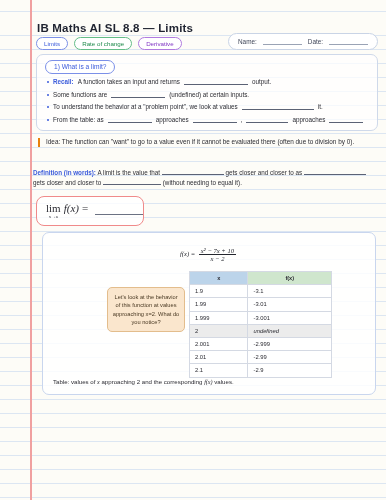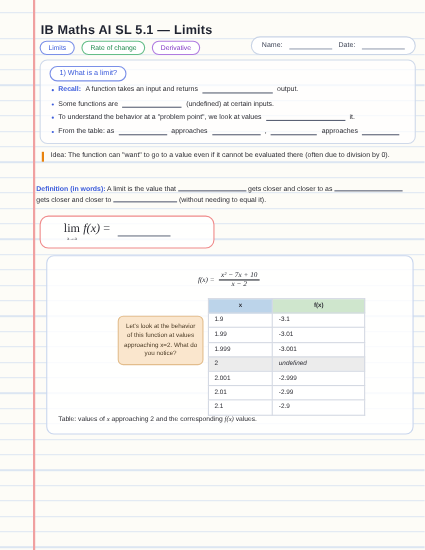--- a/index.html
+++ b/index.html
@@ -73,23 +73,23 @@
     font-size:6.4px;line-height:1.35;color:#2c2c33;
   }
   #definition{
     position:absolute;left:33px;top:168px;right:10px;
     font-size:6.3px;line-height:1.55;color:#2c2c33;
   }
   #definition .kw{color:#3b5bdb;font-weight:700;}
 
   
   #limitbox{
-    position:absolute;left:36px;top:196px;width:159px;height:30px;
+    position:absolute;left:36px;top:196px;width:108px;height:30px;
     border:1.3px solid #f08a8a;border-radius:8px;background:rgba(255,255,255,.8);
-    display:flex;align-items:center;padding-left:21px;box-sizing:border-box;gap:7px;
+    display:flex;align-items:center;padding-left:9px;box-sizing:border-box;gap:7px;
   }
   .limexpr{font-family:"Liberation Serif", serif;font-size:11px;font-style:italic;display:flex;align-items:baseline;}
   .limop{font-style:normal;display:inline-flex;flex-direction:column;align-items:center;line-height:1;}
   .limop .sub{font-size:4.6px;font-style:normal;margin-top:.5px;}
   .eqline{display:inline-block;border-bottom:1px solid #6b7283;width:48px;height:7px;}
 
   
   #tablecard{
     position:absolute;left:42px;top:232px;right:10px;height:163px;
     border:1px solid #c9d6ee;border-radius:7px;background:rgba(255,255,255,.82);
@@ -131,21 +131,21 @@
   .mi{font-family:"Liberation Serif", serif;font-style:italic;}
 </style>
 </head>
 <body>
 
 <div id="paper-bg"></div>
 <div id="margin-line"></div>
 
 <div id="sheet">
 
-  <div id="title">IB Maths AI SL 5.1 — Limits</div>
+  <div id="title">IB Maths AI SL 8.8 — Limits</div>
 
   <div class="chiprow">
     <span class="chip blue" style="color: rgb(59, 91, 219);">Limits</span>
     <span class="chip green" style="color: rgb(31, 138, 76);">Rate of change</span>
     <span class="chip purple" style="color: rgb(128, 54, 196);">Derivative</span>
   </div>
 
   <div id="namebox">
     <span>Name:</span>
     <span class="fieldline"></span>

